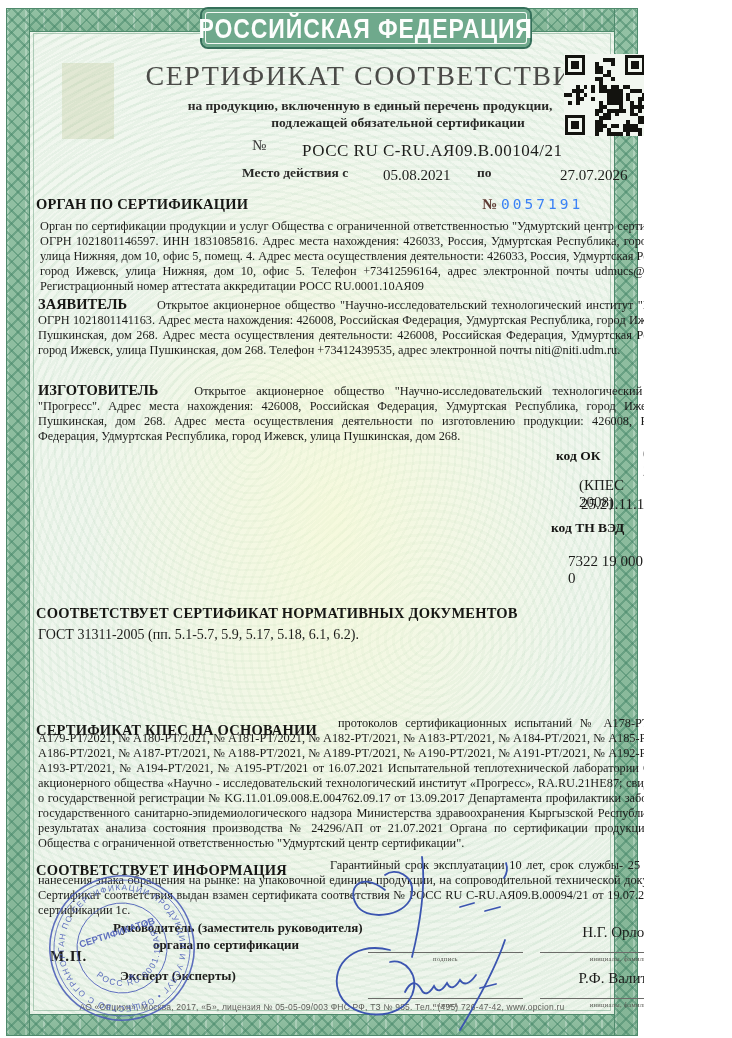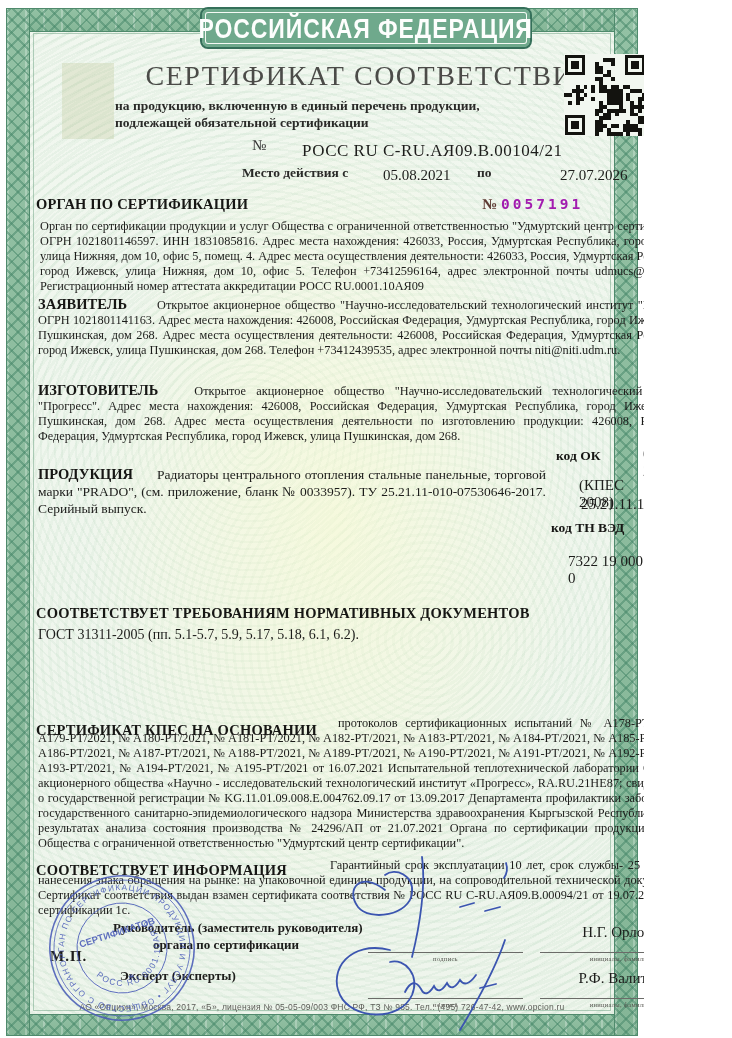--- a/index.html
+++ b/index.html
@@ -58,34 +58,34 @@
   .finder { position:absolute; width:20px; height:20px; border:3px solid #13130f; background:#f2f7f0; }
   .finder::after { content:""; position:absolute; left:3px; top:3px; width:8px; height:8px; background:#13130f; }
   .finder.tl { left:1px; top:1px; } .finder.tr { right:1px; top:1px; } .finder.bl { left:1px; bottom:1px; }
 
   
   .abs { position:absolute; }
   .title {
     left:90px; top:60px; width:560px; text-align:center;
     font-size:28px; color:#4b4b48; letter-spacing:1.5px;
   }
-  .subtitle { left:115px; width:510px; font-weight:bold; font-size:13.5px; color:#2a2a28; }
+  .subtitle { left:115px; width:510px; text-align:center; font-weight:bold; font-size:13.5px; color:#2a2a28; }
   .cert-num-label { left:252px; top:137px; font-size:15px; color:#333; }
   .cert-num { left:302px; top:141px; font-size:17px; color:#1d1d1b; letter-spacing:0.5px; }
   .validity-label { font-weight:bold; font-size:13.5px; color:#2a2a28; }
   .date { font-size:15px; color:#1d1d1b; }
 
   .sec-h { font-weight:bold; font-size:14.5px; color:#161614; letter-spacing:0.2px; }
   .body-t { font-size:12.3px; line-height:15px; color:#1c1c1a; text-align:justify; }
   .inline-h { font-weight:bold; font-size:14.5px; color:#161614; }
 
   .blank-no-label { font-weight:bold; font-size:15px; color:#5d3a33; }
   .blank-no {
-    font-family:"DejaVu Sans Mono", monospace; font-weight:bold;
-    font-size:14.5px; color:#a21caf; letter-spacing:3px;
+    font-family:"DejaVu Sans Mono", monospace; font-weight:normal;
+    font-size:14.5px; color:#3b82f6; letter-spacing:3px;
   }
 
   .code-label { font-weight:bold; font-size:13.5px; color:#161614; }
   .code-val { font-size:15px; color:#1d1d1b; }
 
   .sig-role { font-weight:bold; font-size:13px; color:#1c1c1a; }
   .sig-line { position:absolute; border-bottom:1px solid #6b6b68; height:1px; }
   .sig-caption { position:absolute; font-size:6.5px; color:#55554f; text-align:center; letter-spacing:0.3px; }
   .sig-name { position:absolute; font-size:15px; color:#1c1c1a; text-align:center; }
   .mp { font-weight:bold; font-size:15px; color:#1c1c1a; letter-spacing:1px; }
@@ -242,21 +242,21 @@
         <div class="qr-cell" style="left: 62.48px; top: 78.1px; width: 3.9px; height: 3.9px;"></div>
         <div class="qr-cell" style="left: 74.19px; top: 78.1px; width: 3.9px; height: 3.9px;"></div>
       </div>
     <div class="finder tl"></div>
     <div class="finder tr"></div>
     <div class="finder bl"></div>
   </div>
 
   <div class="abs title">СЕРТИФИКАТ СООТВЕТСТВИЯ</div>
   <div class="abs subtitle" style="top:98px;">на продукцию, включенную в единый перечень продукции,</div>
-  <div class="abs subtitle" style="top:115px;">подлежащей обязательной сертификации</div>
+  <div class="abs subtitle" style="top:115px;margin-left:28px;">подлежащей обязательной сертификации</div>
 
   <div class="abs cert-num-label">№</div>
   <div class="abs cert-num">РОСС RU С-RU.АЯ09.В.00104/21</div>
 
   <div class="abs validity-label" style="left:242px; top:165px;">Место действия с</div>
   <div class="abs date" style="left:383px; top:167px;">05.08.2021</div>
   <div class="abs validity-label" style="left:477px; top:165px;">по</div>
   <div class="abs date" style="left:560px; top:167px;">27.07.2026</div>
 
   <div class="abs sec-h" style="left:36px; top:196px;">ОРГАН ПО СЕРТИФИКАЦИИ</div>
@@ -267,32 +267,29 @@
   <div class="abs body-t" style="left:40px; top:219px; width:660px;">Орган по сертификации продукции и услуг Общества с ограниченной ответственностью "Удмуртский центр сертификации". ОГРН 1021801146597. ИНН 1831085816. Адрес места нахождения: 426033, Россия, Удмуртская Республика, город Ижевск, улица Нижняя, дом 10, офис 5, помещ. 4. Адрес места осуществления деятельности: 426033, Россия, Удмуртская Республика, город Ижевск, улица Нижняя, дом 10, офис 5. Телефон +73412596164, адрес электронной почты udmucs@gmail.com. Регистрационный номер аттестата аккредитации РОСС RU.0001.10АЯ09</div>
 
   <div class="abs body-t" style="left:38px; top:297px; width:662px;">
     <span class="inline-h" style="margin-right:30px;">ЗАЯВИТЕЛЬ</span><span>Открытое акционерное общество "Научно-исследовательский технологический институт "Прогресс". ОГРН 1021801141163. Адрес места нахождения: 426008, Российская Федерация, Удмуртская Республика, город Ижевк, улица Пушкинская, дом 268. Адрес места осуществления деятельности: 426008, Российская Федерация, Удмуртская Республика, город Ижевск, улица Пушкинская, дом 268. Телефон +73412439535, адрес электронной почты niti@niti.udm.ru.</span>
   </div>
 
   <div class="abs body-t" style="left:38px; top:383px; width:662px;">
     <span class="inline-h" style="margin-right:36px;">ИЗГОТОВИТЕЛЬ</span><span>Открытое акционерное общество "Научно-исследовательский технологический институт "Прогресс". Адрес места нахождения: 426008, Российская Федерация, Удмуртская Республика, город Ижевк, улица Пушкинская, дом 268. Адрес места осуществления деятельности по изготовлению продукции: 426008, Российская Федерация, Удмуртская Республика, город Ижевск, улица Пушкинская, дом 268.</span>
   </div>
 
-  <div class="abs body-t" style="left:38px; top:466px; width:508px; font-size:13.5px; line-height:17px;">
-    <span class="inline-h" style="margin-right:24px;">ПРОДУКЦИЯ</span><span>Радиаторы центрального отопления стальные панельные, торговой марки "PRADO", (см. приложение, бланк № 0033957). ТУ 25.21.11-010-07530646-2017. Серийный выпуск.</span>
-  </div>
 
   <div class="abs code-label" style="left:556px; top:448px;text-align:center;">код ОК</div>
   <div class="abs code-val" style="left:643px; top:446px;">034-2014</div>
   <div class="abs code-val" style="left:579px; top:477px;">(КПЕС 2008)</div>
   <div class="abs code-val" style="left:581px; top:496px;">25.21.11.120</div>
   <div class="abs code-label" style="left:551px; top:520px;">код ТН ВЭД</div>
   <div class="abs code-val" style="left:568px; top:553px;">7322 19 000 0</div>
 
-  <div class="abs sec-h" style="left:36px; top:605px;">СООТВЕТСТВУЕТ ТРЕБОВАНИЯМ НОРМАТИВНЫХ ДОКУМЕНТОВ</div>
+  <div class="abs sec-h" style="left:36px; top:605px;">СООТВЕТСТВУЕТ СЕРТИФИКАТ НОРМАТИВНЫХ ДОКУМЕНТОВ</div>
   <div class="abs body-t" style="left:38px; top:627px; width:660px; font-size:14px;">ГОСТ 31311-2005 (пп. 5.1-5.7, 5.9, 5.17, 5.18, 6.1, 6.2).</div>
 
   <div class="abs sec-h" style="left:36px; top:722px; z-index:1;">СЕРТИФИКАТ КПЕС НА ОСНОВАНИИ</div>
   <div class="abs body-t" style="left:38px; top:716px; width:662px; text-indent:300px; z-index:2;">протоколов сертификационных испытаний № А178-РТ/2021, № А179-РТ/2021, № А180-РТ/2021, № А181-РТ/2021, № А182-РТ/2021, № А183-РТ/2021, № А184-РТ/2021, № А185-РТ/2021, № А186-РТ/2021, № А187-РТ/2021, № А188-РТ/2021, № А189-РТ/2021, № А190-РТ/2021, № А191-РТ/2021, № А192-РТ/2021, № А193-РТ/2021, № А194-РТ/2021, № А195-РТ/2021 от 16.07.2021 Испытательной теплотехнической лаборатории Открытого акционерного общества «Научно - исследовательский технологический институт «Прогресс», RA.RU.21НЕ87; свидетельства о государственной регистрации № KG.11.01.09.008.Е.004762.09.17 от 13.09.2017 Департамента профилактики заболеваний и государственного санитарно-эпидемиологического надзора Министерства здравоохранения Кыргызской Республики; акта о результатах анализа состояния производства № 24296/АП от 21.07.2021 Органа по сертификации продукции и услуг Общества с ограниченной ответственностью "Удмуртский центр сертификации".</div>
 
   <div class="abs sec-h" style="left:36px; top:862px; z-index:1;">СООТВЕТСТВУЕТ ИНФОРМАЦИЯ</div>
   <div class="abs body-t" style="left:38px; top:858px; width:664px; text-indent:292px; z-index:2;">Гарантийный срок эксплуатации 10 лет, срок службы- 25 лет. Место нанесения знака обращения на рынке: на упаковочной единице продукции, на сопроводительной технической документации. Сертификат соответствия выдан взамен сертификата соответствия № РОСС RU С-RU.АЯ09.В.00094/21 от 19.07.2021. Схема сертификации 1с.</div>
 
   <div class="abs sig-role" style="left:113px; top:920px; z-index:6;">Руководитель (заместитель руководителя)</div>
   <div class="abs sig-role" style="left:153px; top:937px; z-index:6;">органа по сертификации</div>

